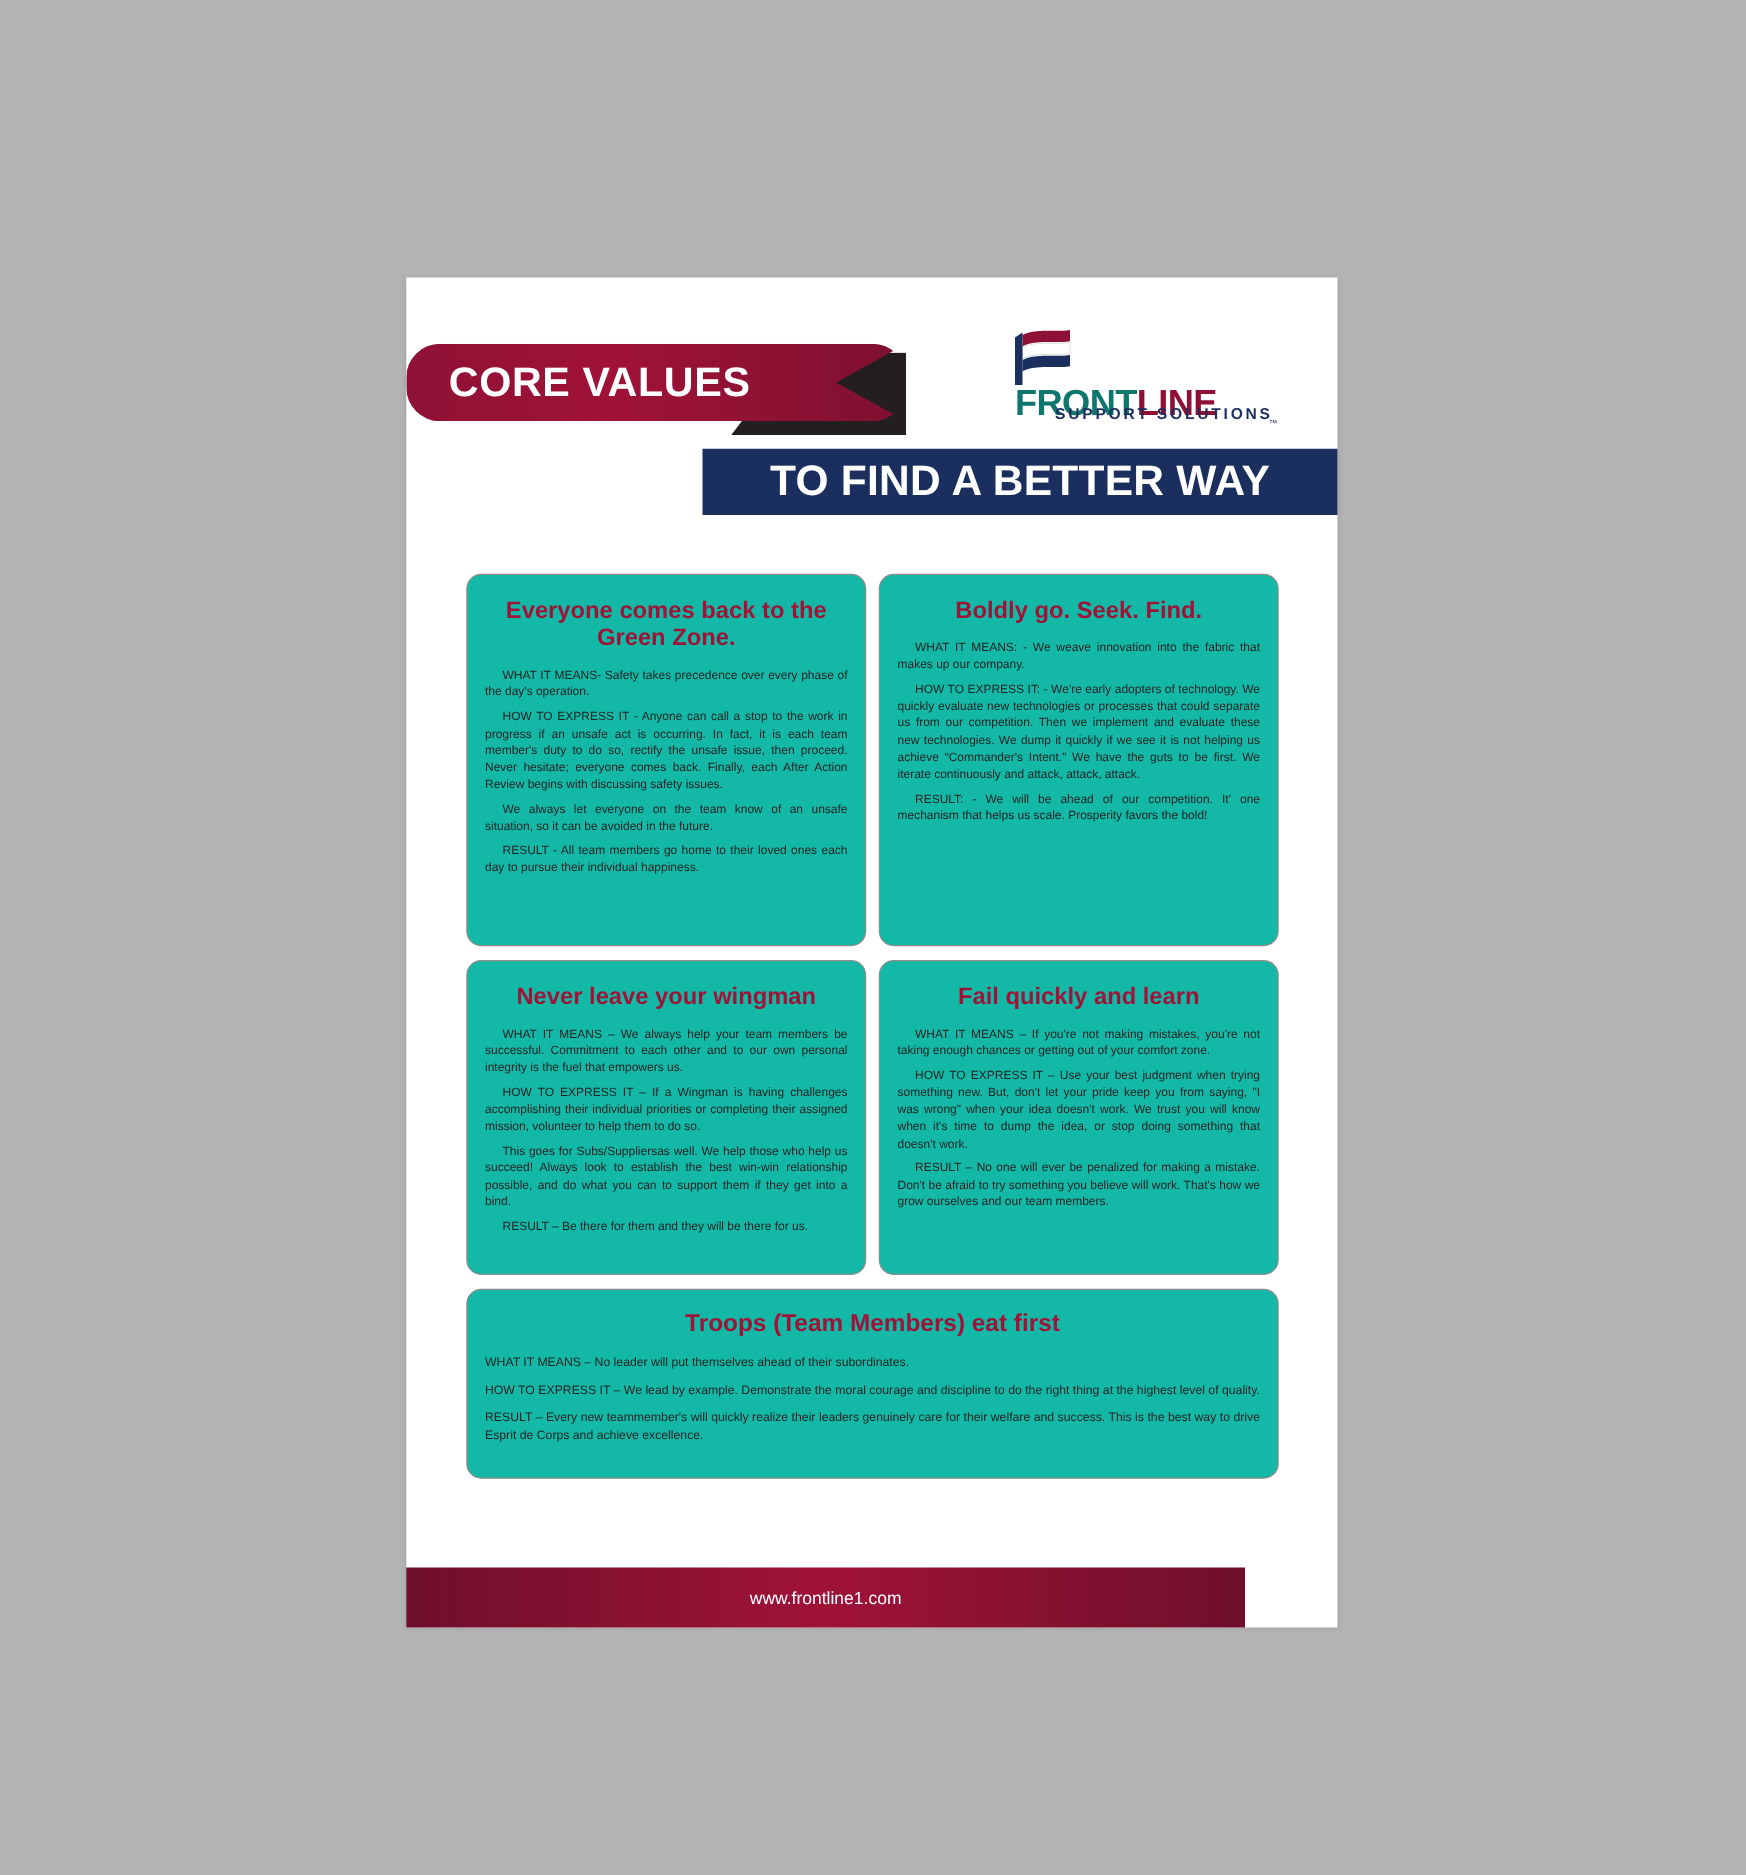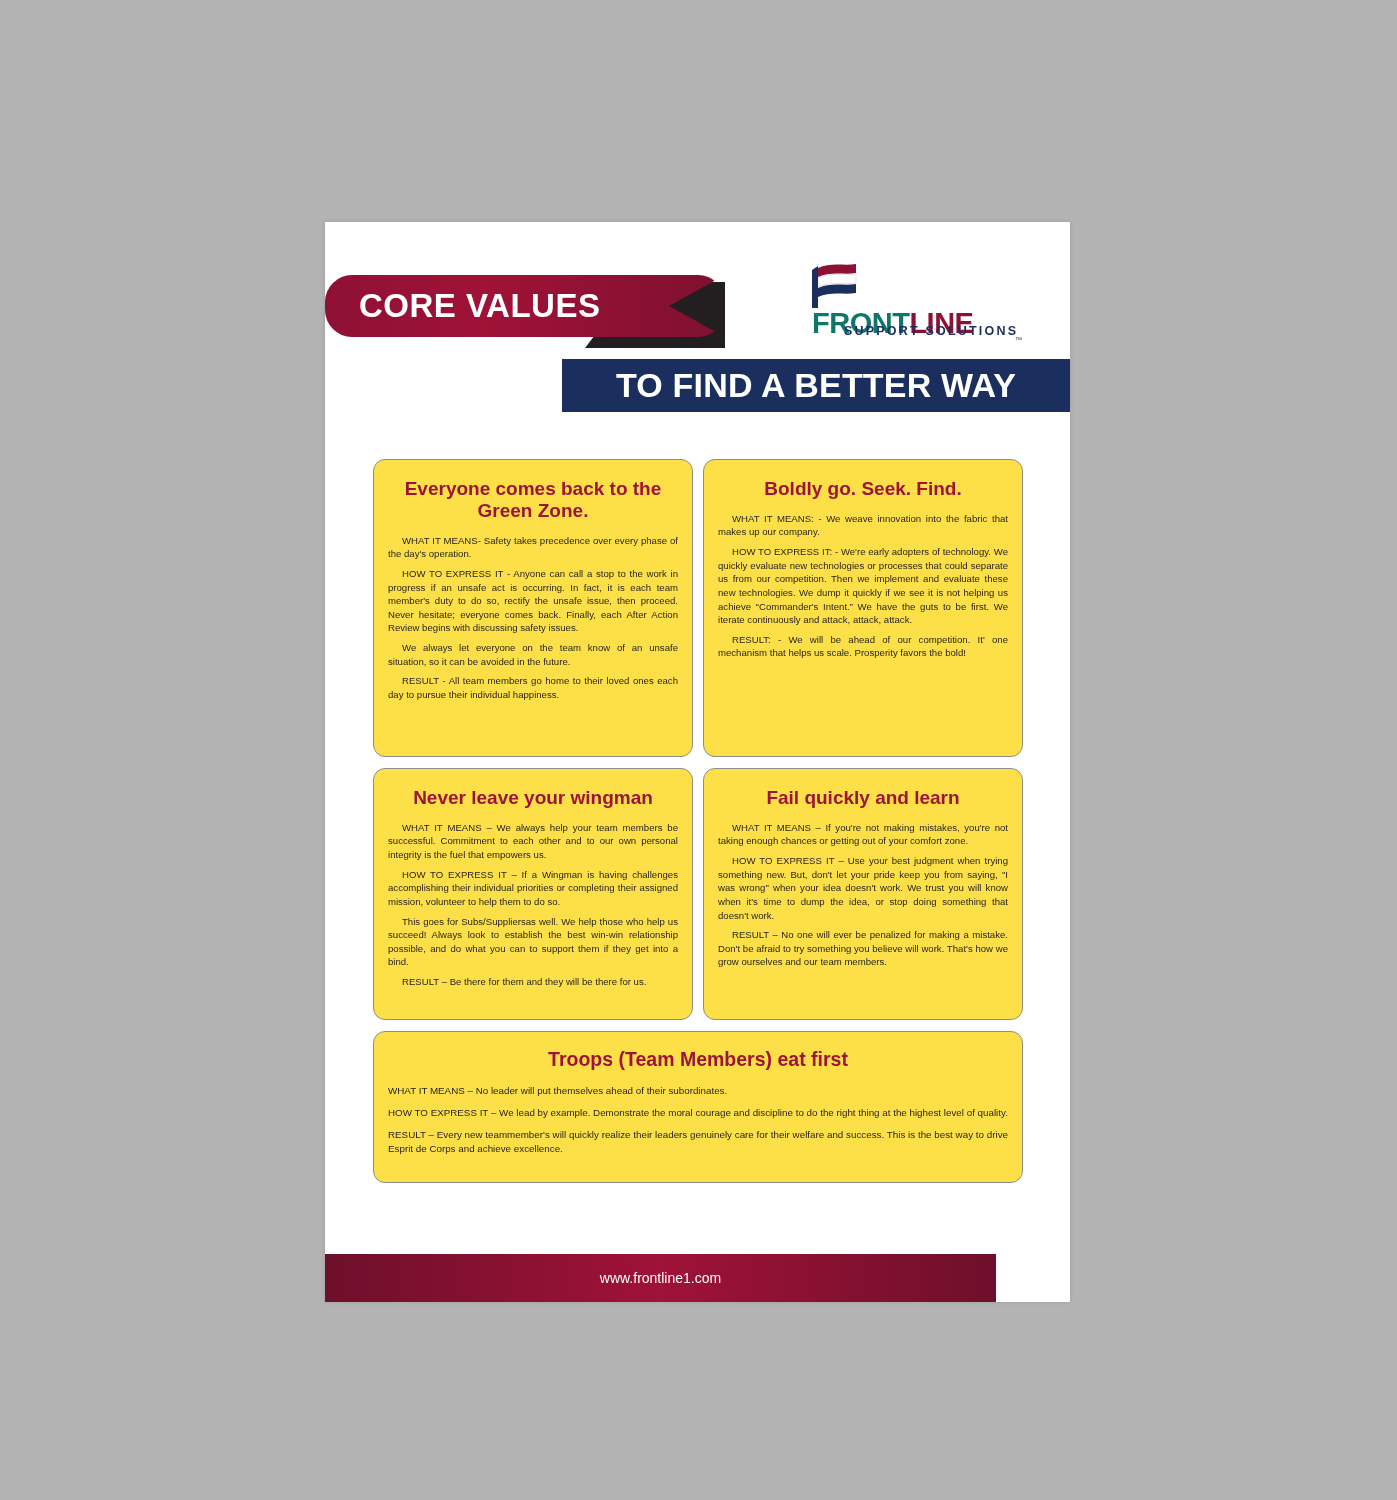--- a/index.html
+++ b/index.html
@@ -125,21 +125,21 @@
   .row {
     display: flex;
     gap: 10px;
     margin-bottom: 11px;
   }
   .card {
     border: 1px solid #8d8d8d;
     border-radius: 12px;
     box-sizing: border-box;
     padding: 16px 14px 14px 14px;
-    background: #fde047;
+    background: #14b8a6;
   }
   .card.half {
     width: 320px;
   }
   .card.full {
     width: 650px;
     padding: 14px 14px 18px 14px;
   }
   .card-title {
     text-align: center;

